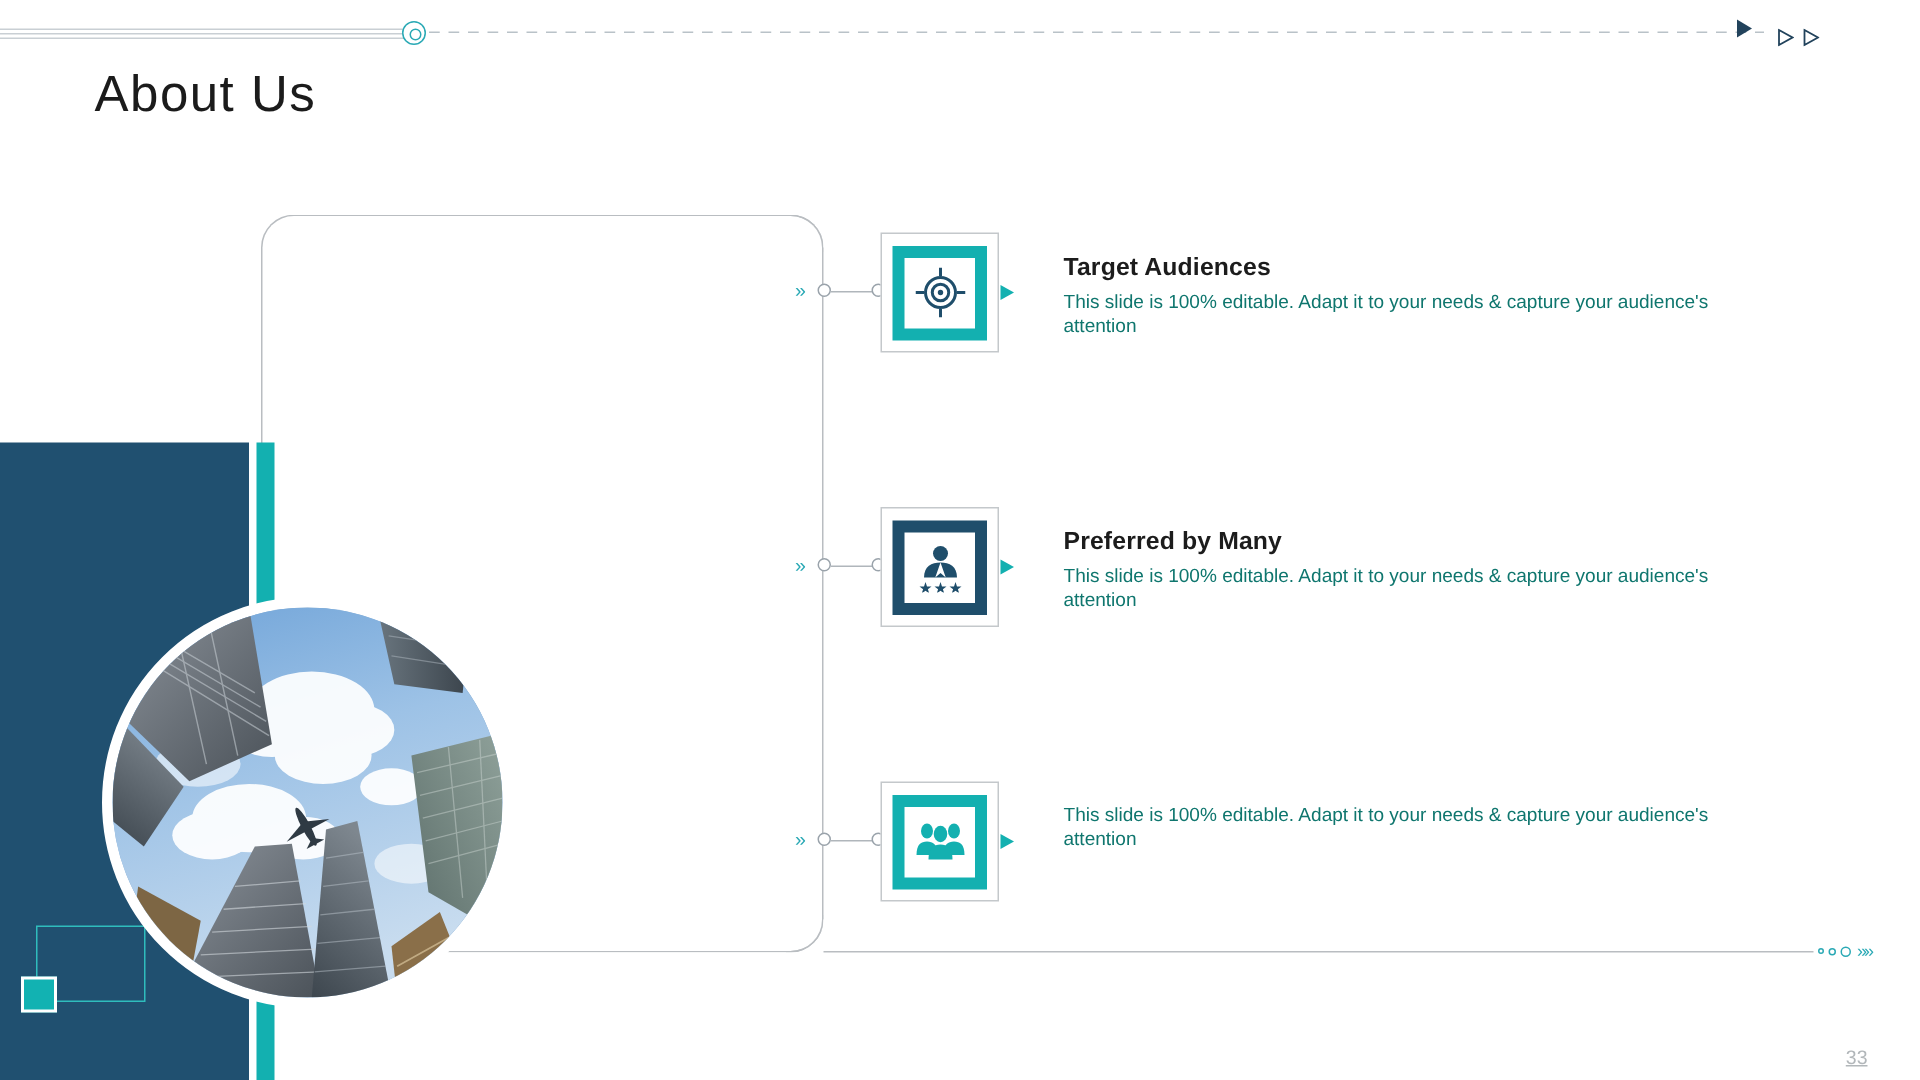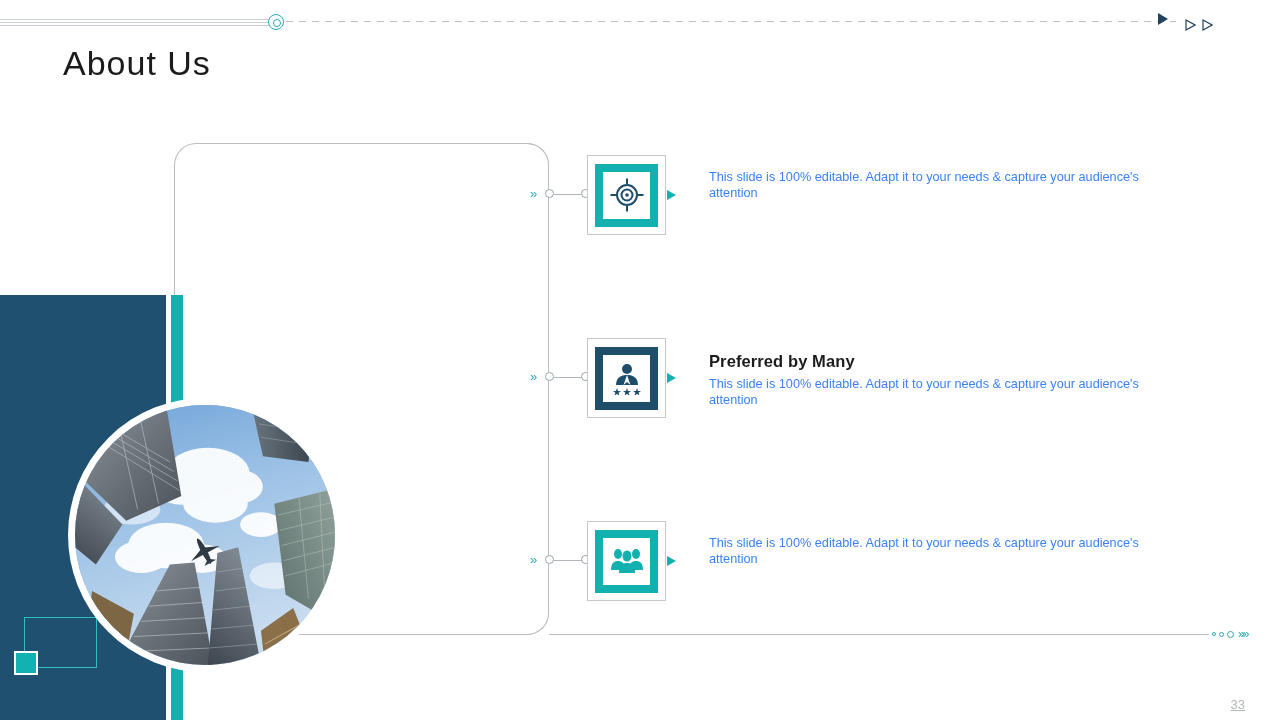--- a/index.html
+++ b/index.html
@@ -258,21 +258,21 @@
   .text-block h3 {
     font-size:16.5px;
     font-weight:bold;
     color:#1c1c1c;
     letter-spacing:0.1px;
     margin-bottom:5px;
   }
   .text-block p {
     font-size:12.7px;
     line-height:16px;
-    color:#3b82f6;
+    color:#0f766e;
   }
 
   
   .page-num {
     position:absolute;
     right:19px; bottom:8px;
     font-size:13px;
     color:#b2b7ba;
     text-decoration:underline;
   }
@@ -438,20 +438,21 @@
             <line x1="17" y1="0.5" x2="17" y2="6" stroke="#1f4e6b" stroke-width="2"></line>
             <line x1="17" y1="28" x2="17" y2="33.5" stroke="#1f4e6b" stroke-width="2"></line>
             <line x1="0.5" y1="17" x2="6" y2="17" stroke="#1f4e6b" stroke-width="2"></line>
             <line x1="28" y1="17" x2="33.5" y2="17" stroke="#1f4e6b" stroke-width="2"></line>
           </svg>
         </span>
       </div>
       <span class="card-arrow"></span>
     </div>
     <div class="text-block">
+      <h3>Target Audiences</h3>
       <p>This slide is 100% editable. Adapt it to your needs &amp; capture your audience's attention</p>
     </div>
   </div>
 
   <div class="row r2">
     <div class="connector">
       <span class="chev2">»</span>
       <span class="c1"></span>
       <span class="line"></span>
       <span class="c2"></span>

